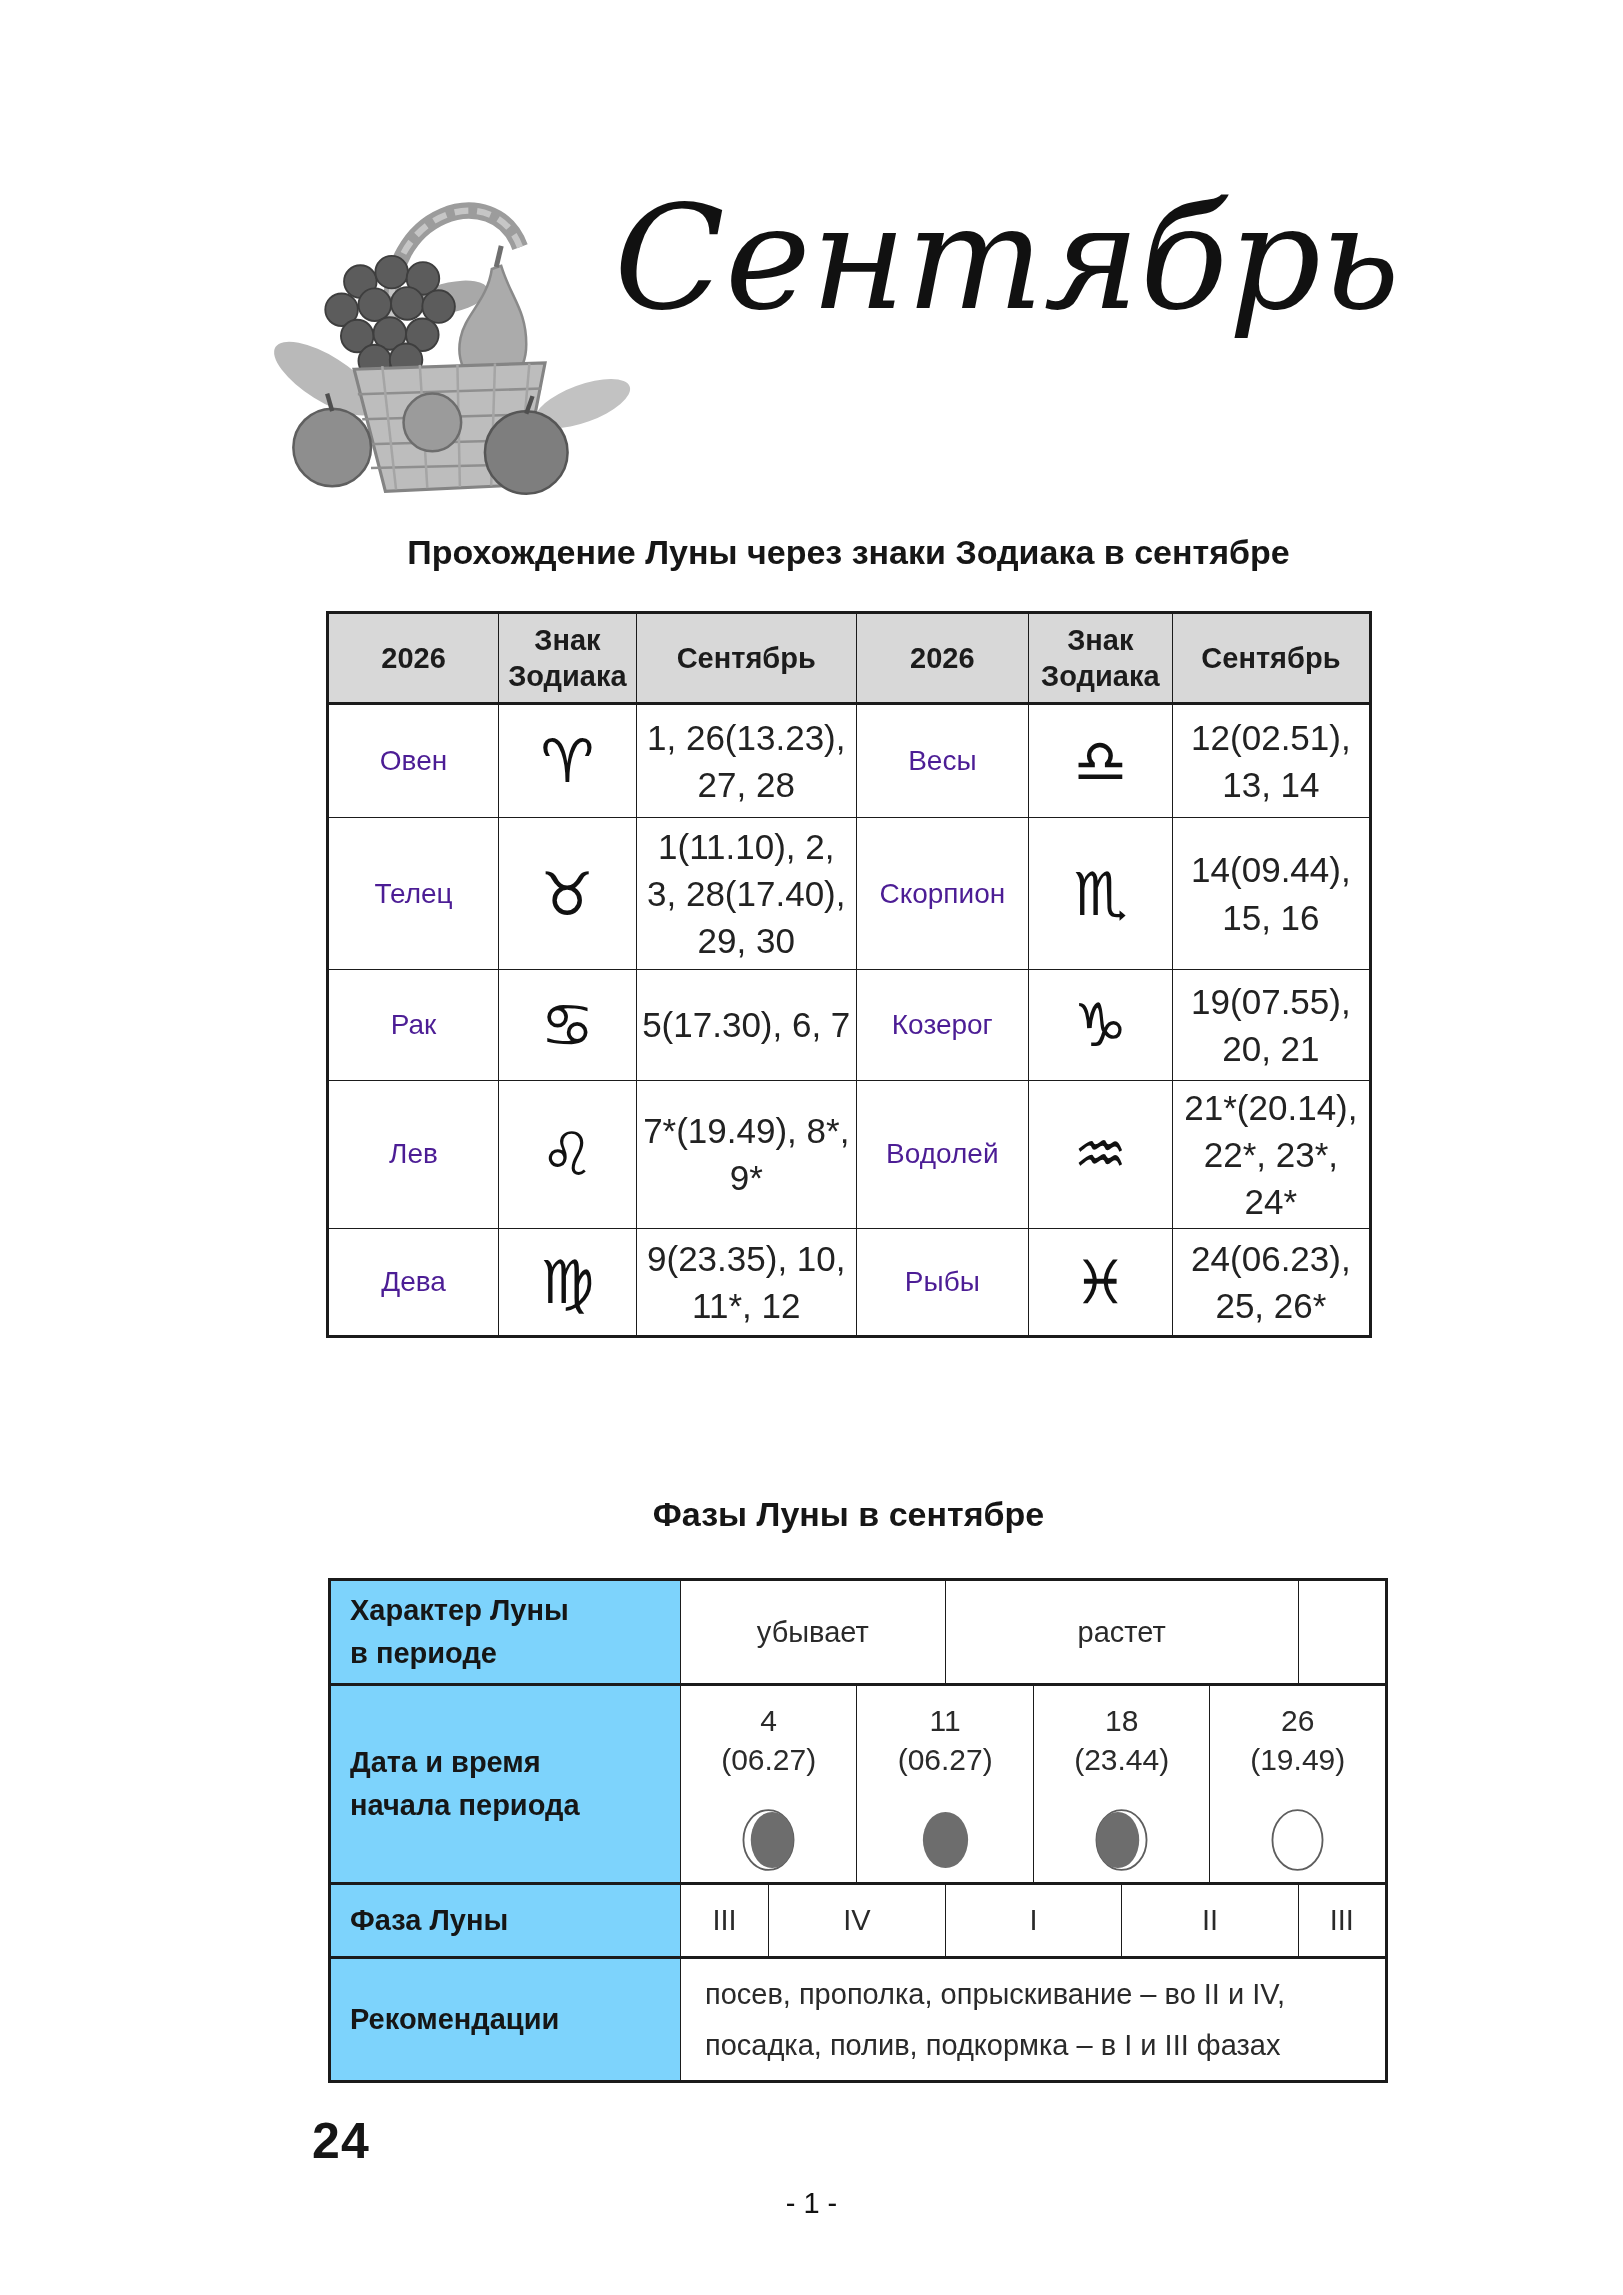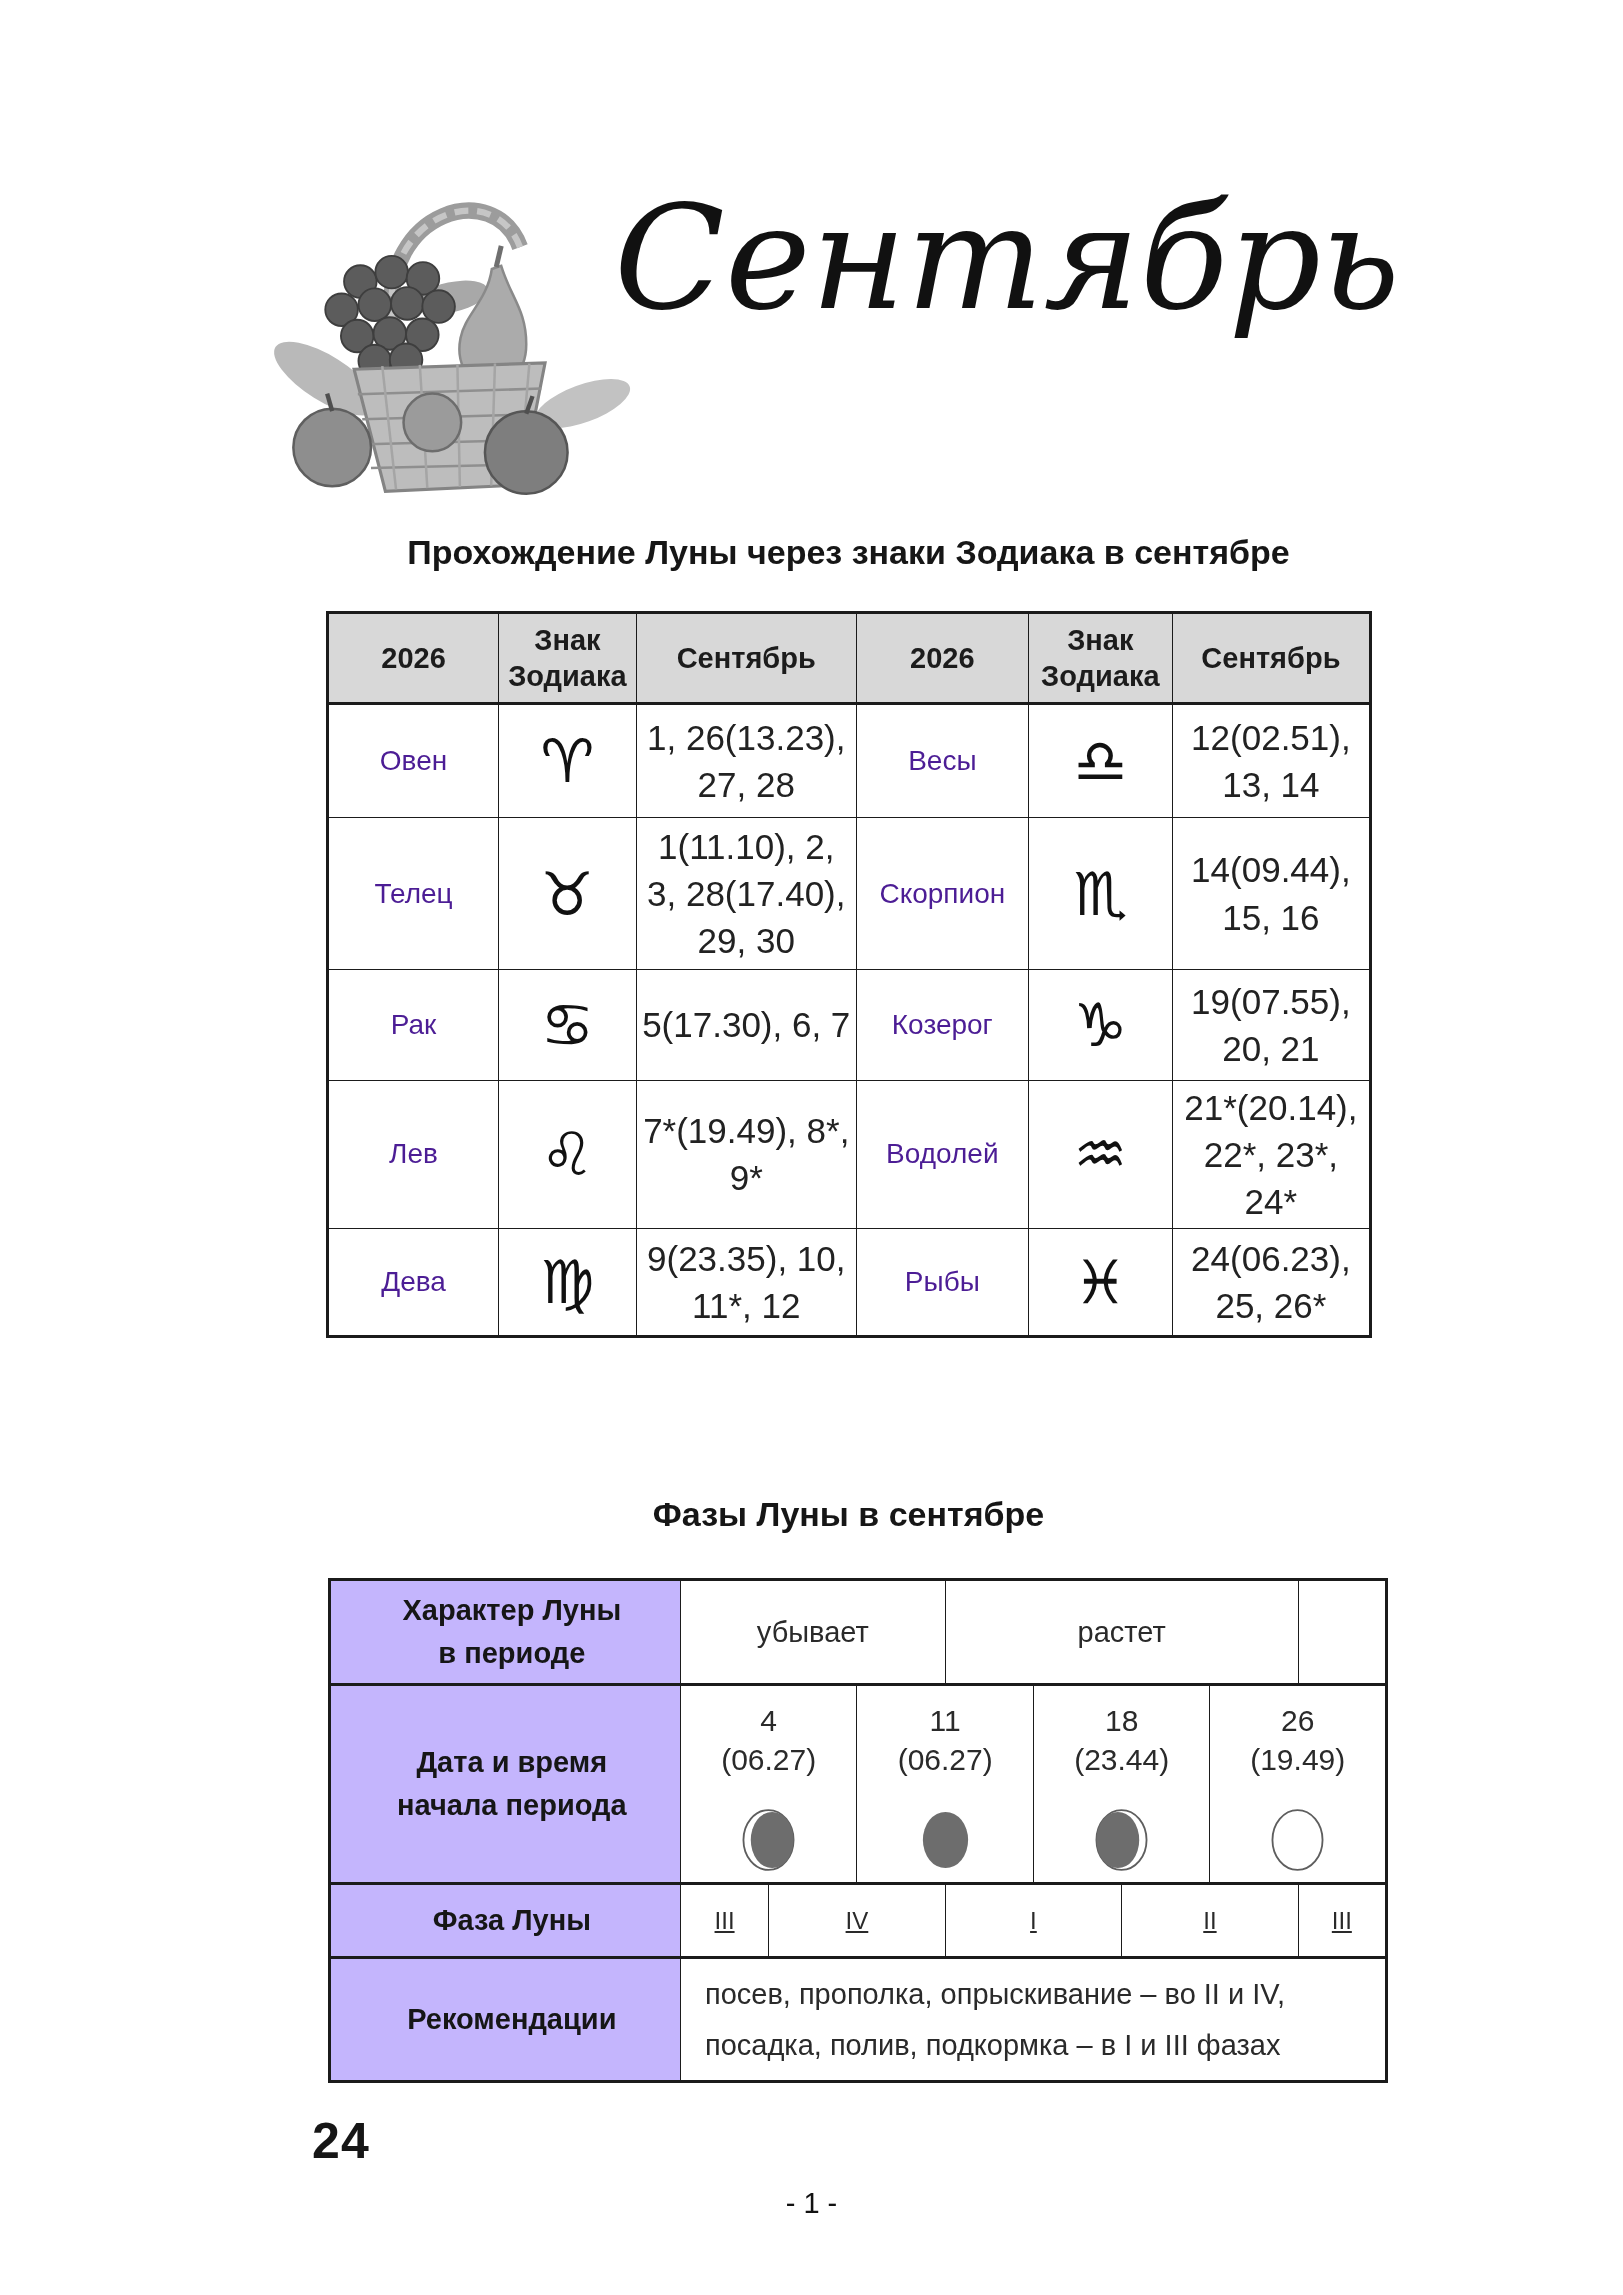--- a/index.html
+++ b/index.html
@@ -62,26 +62,26 @@
     position:absolute;left:328px;top:1578px;width:1060px;
     border:3.8px solid #1b1b1b;
   }
   #phases-table td{
     border:1.9px solid #1b1b1b;
     border-top-width:3.1px;border-bottom-width:3.1px;
     text-align:center;vertical-align:middle;
     padding:3.8px 6.3px;
   }
   #phases-table td.lbl{
-    background:#c4b5fd;
-    text-align:center;font-weight:bold;font-size:29px;line-height:1.5;
+    background:#7dd3fc;
+    text-align:left;font-weight:bold;font-size:29px;line-height:1.5;
     padding-left:19px;color:#161616;
   }
   #phases-table td.charval{font-size:29px;color:#2a2a2a;}
-  #phases-table td.phaseval{font-size:24px;color:#2a2a2a;text-decoration:underline;}
+  #phases-table td.phaseval{font-size:29px;color:#2a2a2a;}
   #phases-table td.rec{
     text-align:left;font-size:29px;line-height:1.75;color:#2a2a2a;
     padding-left:24px;padding-right:12.5px;
   }
   .pcell{display:flex;flex-direction:column;align-items:center;justify-content:flex-start;height:100%;padding-top:5px;}
   .pcell .day{font-size:30px;line-height:1.3;color:#2a2a2a;}
   .pcell .time{font-size:30px;line-height:1.3;color:#2a2a2a;}
   .pcell svg{margin-top:29px;}
 
   

